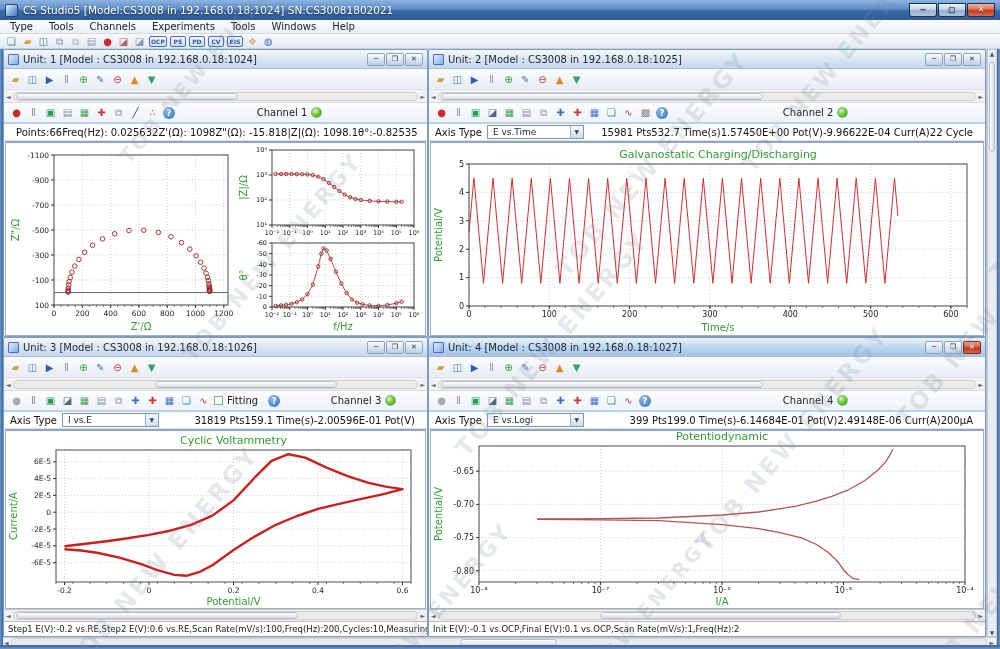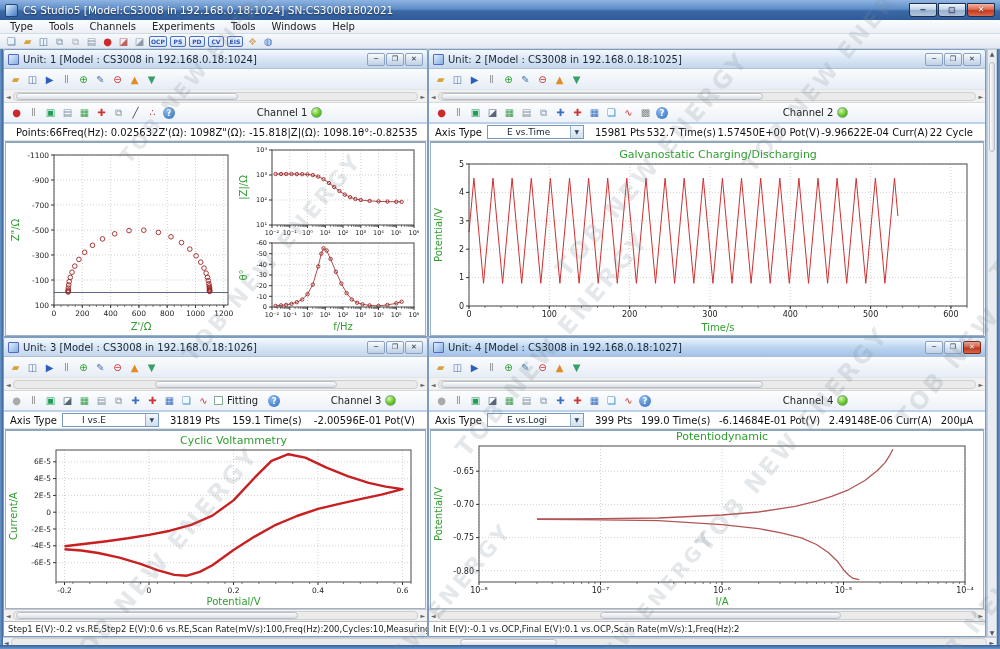--- a/index.html
+++ b/index.html
@@ -42,23 +42,23 @@
  background:linear-gradient(#fafcfe,#e7edf5);border-bottom:1px solid #dde4ec}
 .cscroll{height:13px;flex:none;display:flex;align-items:center;background:#f1f1f1;border-bottom:1px solid #d9d9d9;font-size:6px;color:#666;padding:0 2px}
 .track{flex:1;height:9px;margin:0 2px;background:#ebebeb;border:1px solid #cfcfcf;border-radius:4px;position:relative}
 .thumb{position:absolute;top:0;bottom:0;background:linear-gradient(#fefefe,#d9dee4);border:1px solid #b7c0ca;border-radius:4px}
 .crow2{height:21px;flex:none;display:flex;align-items:center;gap:4px;padding:0 6px;font-size:10px;color:#222;
  background:linear-gradient(#fcfdfe,#edf2f8);border-bottom:2px solid #bcd2e8}
 .chlabel{margin-left:auto}
 .led{width:11px;height:11px;border-radius:50%;border:1px solid #7a9;flex:none;
  background:radial-gradient(circle at 35% 30%,#d9f8ac,#64c720 55%,#3e9b10)}
 .crow3{height:17px;flex:none;display:flex;align-items:center;gap:5px;background:#fff;border-bottom:1px solid #e2e2e2;font-size:10px;color:#111;padding:0 6px}
-.readout{flex:1;display:flex;justify-content:space-between;padding:0 6px}
+.readout{flex:1;display:flex;justify-content:flex-end;padding:0 6px}
 .readout-item{white-space:nowrap;font-size:10px;color:#111}
-.dd{width:97px;height:14px;border:1px solid #7a98c0;background:#fff;display:flex;align-items:center;padding-left:19px;font-size:9px;color:#123}
+.dd{width:97px;height:14px;border:1px solid #7a98c0;background:#fff;display:flex;align-items:center;padding-left:5px;font-size:9px;color:#123}
 .dda{margin-left:auto;width:13px;height:12px;border-left:1px solid #9ab1c9;background:linear-gradient(#f5f9fd,#cfdef0);
  font-size:6px;line-height:12px;text-align:center;color:#345}
 .dda::after{content:"▼"}
 .cchart{flex:1;background:#fff;display:flex;align-items:center;justify-content:center;overflow:hidden;border:1px solid #9fb2c6;border-top:2px solid #8fa6bd;margin:0 1px}
 .bodecol{display:flex;flex-direction:column;gap:2px}
 .chs{height:12px;flex:none;display:flex;align-items:center;background:#f1f1f1;border-top:1px solid #c9c9c9;font-size:6px;color:#666;padding:0 2px}
 .cstatus{height:15px;flex:none;display:flex;align-items:center;background:#fff;border-top:1px solid #bbb;font-size:8.5px;color:#222;
  padding:0 4px;white-space:nowrap;overflow:hidden}
 
 .vscroll{position:absolute;left:987px;top:49px;width:10px;height:588px;background:#e9edf2;border:1px solid #c3ccd6;display:flex;flex-direction:column;justify-content:space-between;align-items:center;font-size:6px;color:#556;z-index:4}

